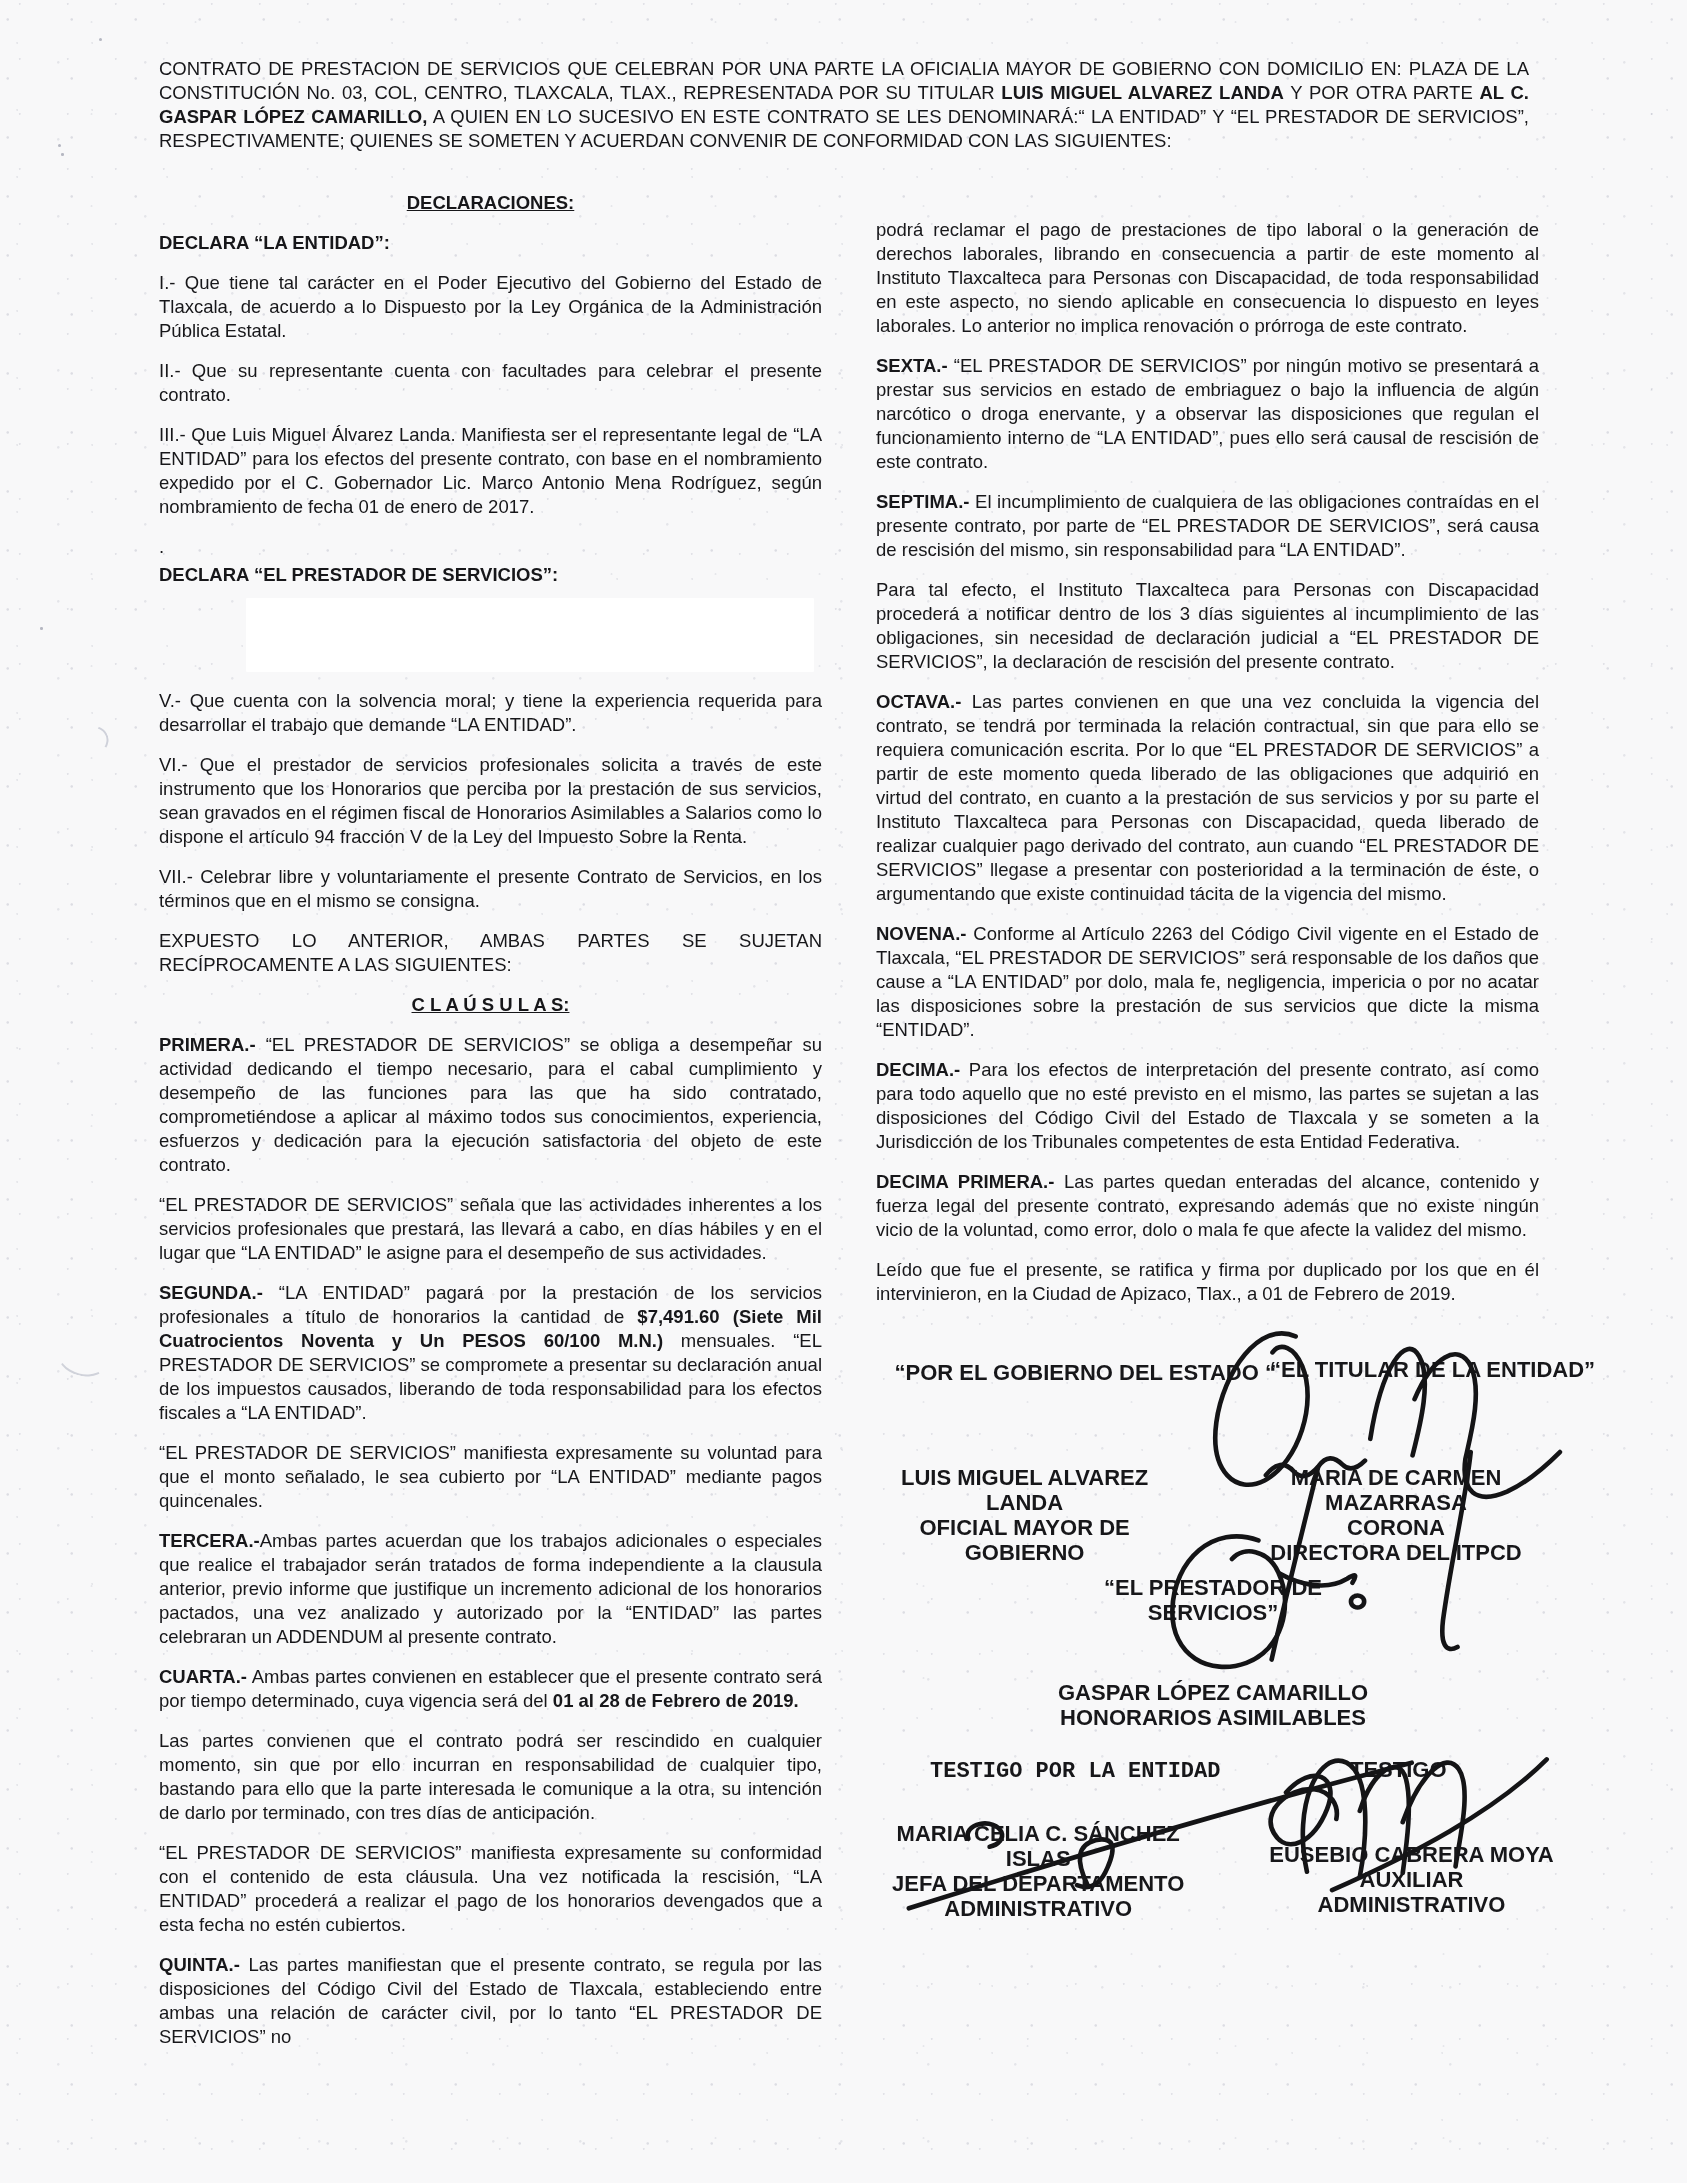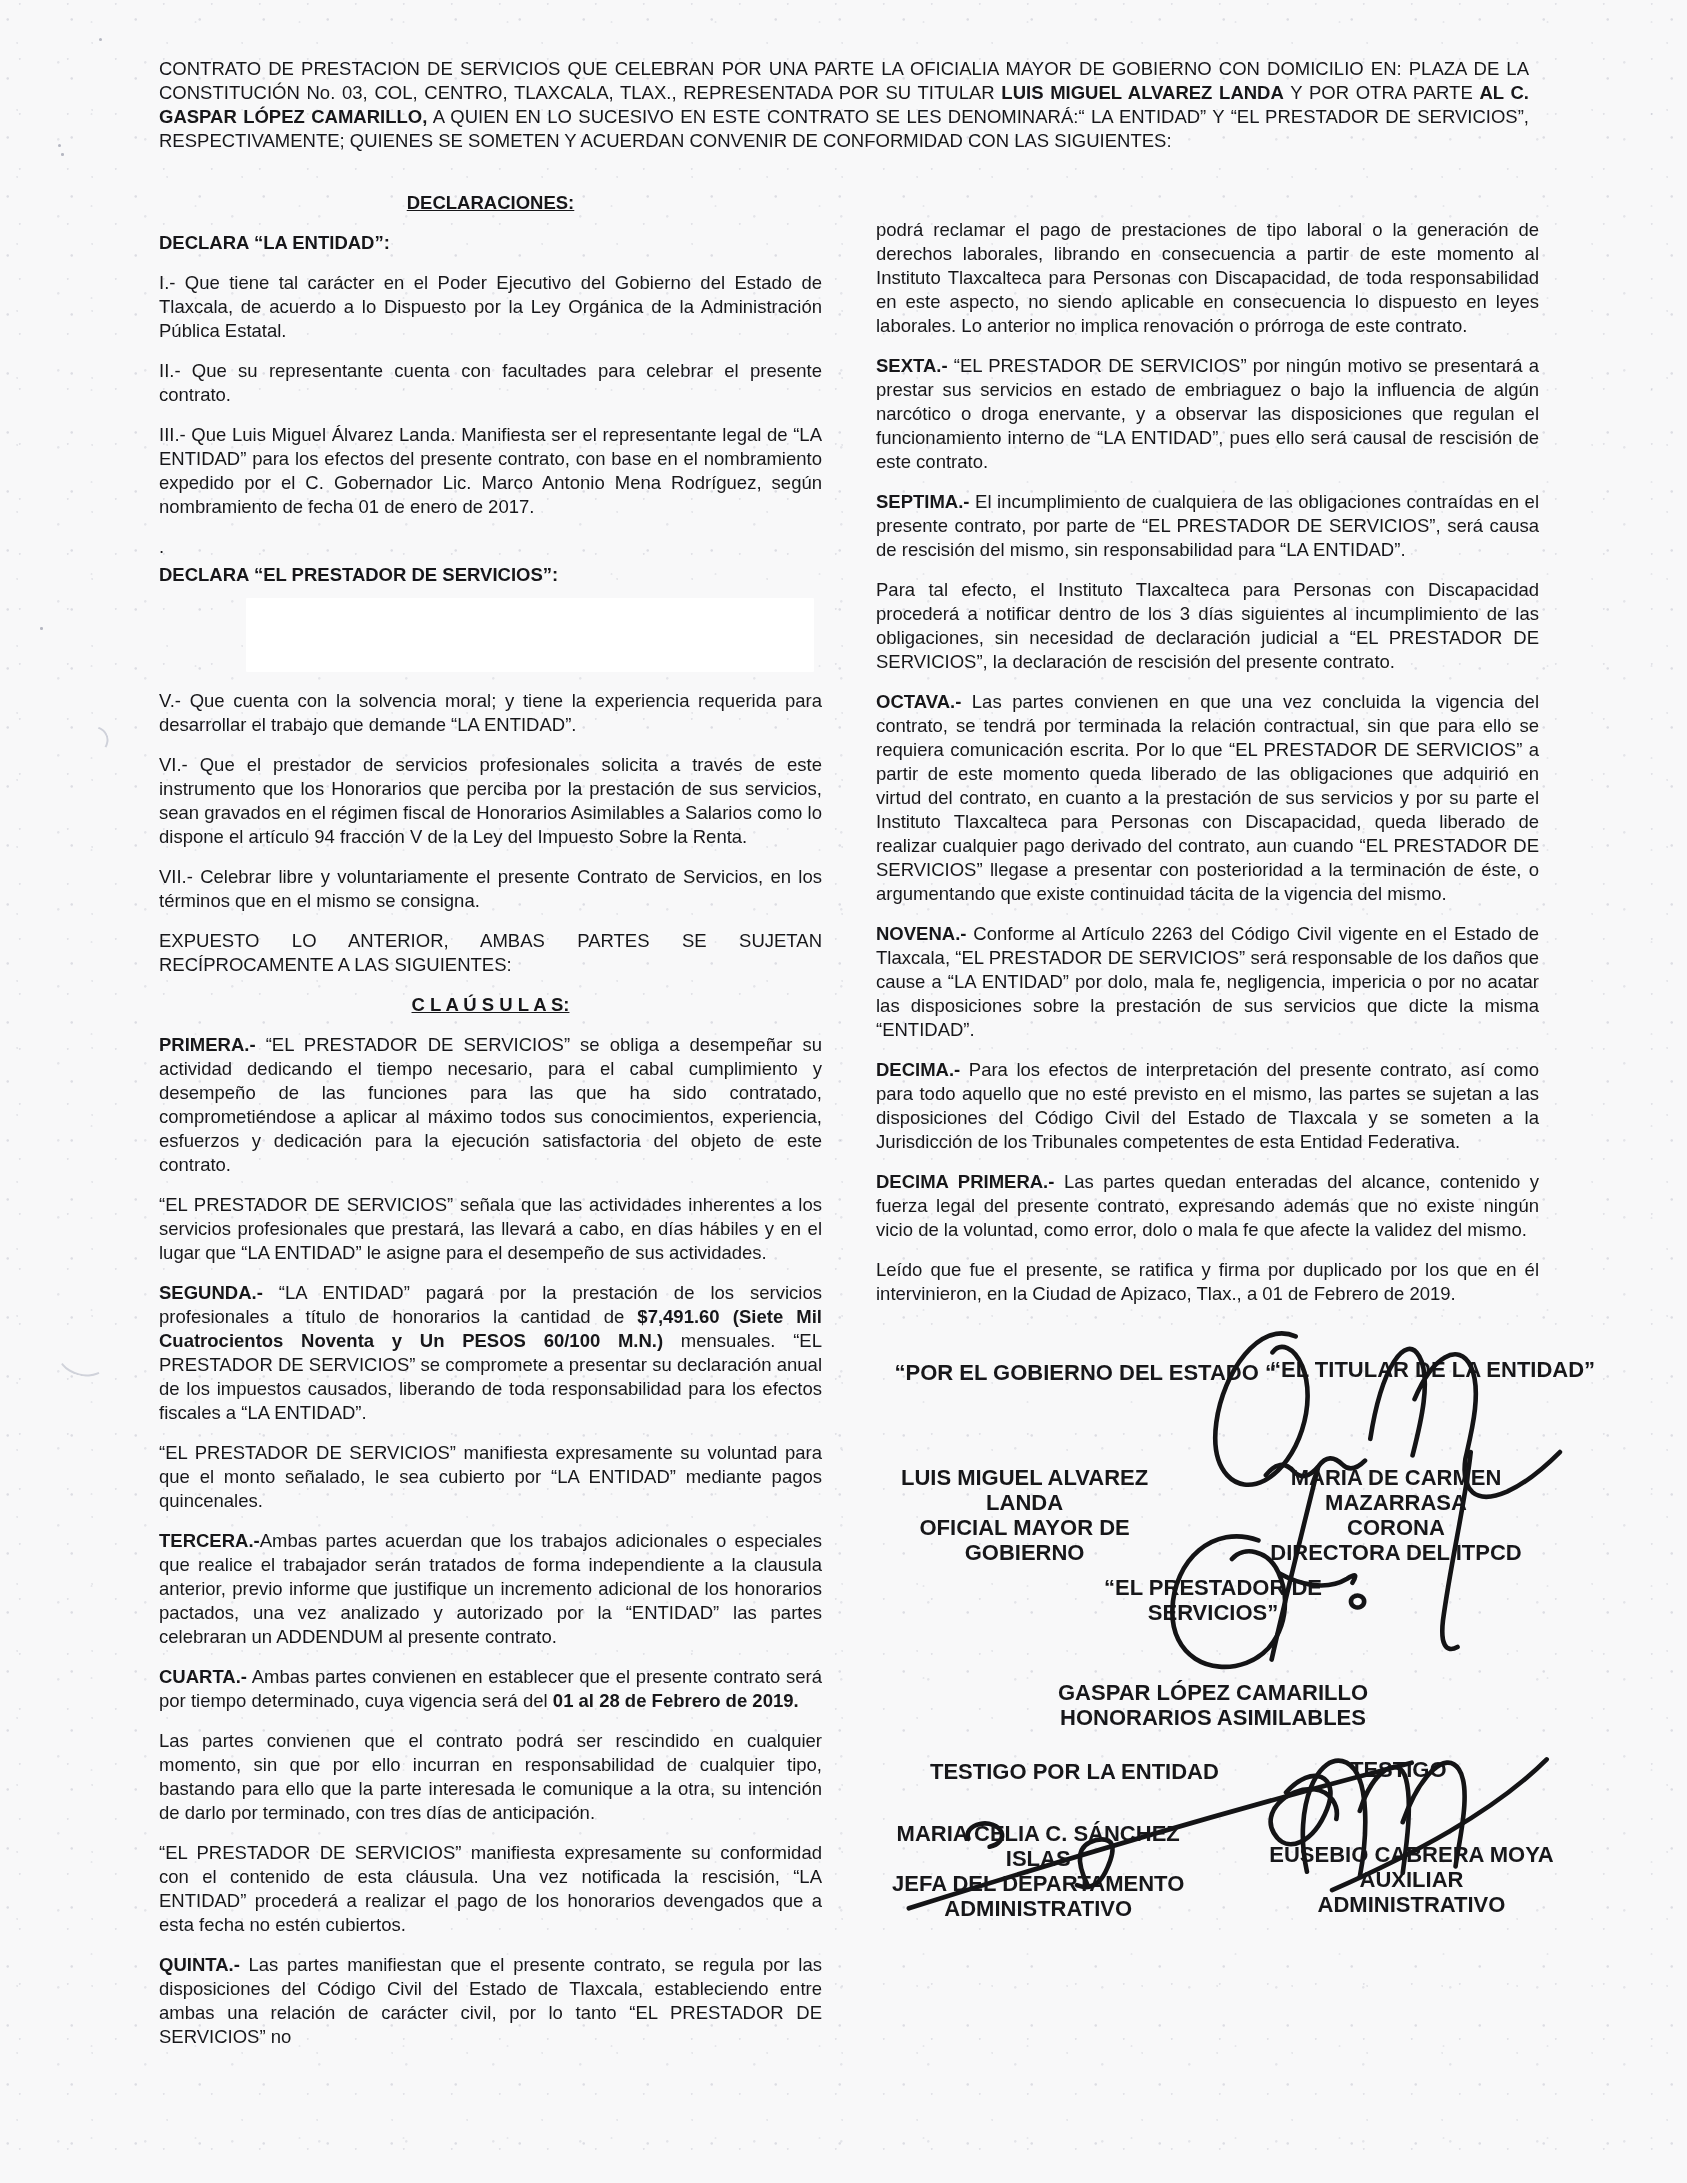--- a/index.html
+++ b/index.html
@@ -120,21 +120,21 @@
         <div class="sig-block" style="left:165px; top:246px; width:344px; text-align:center; white-space:normal;">“EL PRESTADOR DE SERVICIOS”</div>
         <svg class="sig-svg" style="left:238px; top:132px; width:265px; height:225px;" viewBox="0 0 400 340">
           <path d="M218,120 C150,95 90,150 88,225 C86,295 145,325 200,305 C252,286 272,220 248,168 C232,134 196,128 178,148" fill="none" stroke="#141416" stroke-width="7" stroke-linecap="round" stroke-linejoin="round"></path>
           <path d="M250,170 C282,188 322,196 352,178 q20,-13 8,6 M362,205 a10,9 0 1,0 2,-1" fill="none" stroke="#141416" stroke-width="7" stroke-linecap="round" stroke-linejoin="round"></path>
           <path d="M238,300 C258,210 286,100 308,10" fill="none" stroke="#141416" stroke-width="7" stroke-linecap="round" stroke-linejoin="round"></path>
         </svg>
         <div class="sig-block" style="left:165px; top:351px; width:344px;">
           <div>GASPAR LÓPEZ CAMARILLO</div>
           <div>HONORARIOS ASIMILABLES</div>
         </div>
-        <div class="sig-label" style="left:54px; top:431px;">TESTIGO POR LA ENTIDAD</div>
+        <div class="sig-label" style="left:54px; top:431px;font-family:Liberation Mono, monospace;">TESTIGO POR LA ENTIDAD</div>
         <div class="sig-label" style="left:474px; top:429px;">TESTIGO</div>
         <svg class="sig-svg" style="left:13.2px; top:417px; width:536px; height:179px;" viewBox="0 0 810 270">
           <path d="M30,245 C220,185 520,95 790,25" fill="none" stroke="#141416" stroke-width="7" stroke-linecap="round" stroke-linejoin="round"></path>
           <path d="M120,140 a26,18 0 1,1 32,12" fill="none" stroke="#141416" stroke-width="7" stroke-linecap="round" stroke-linejoin="round"></path>
           <path d="M300,210 q-28,-58 12,-68 q40,-8 18,42 q-16,38 -46,26" fill="none" stroke="#141416" stroke-width="7" stroke-linecap="round" stroke-linejoin="round"></path>
           <path d="M600,70 C640,25 682,45 662,95 C642,145 602,165 582,132 C562,100 602,62 642,65 C668,68 680,90 676,110" fill="none" stroke="#141416" stroke-width="7" stroke-linecap="round" stroke-linejoin="round"></path>
         </svg>
         <svg class="sig-svg" style="left:390px; top:384px; width:284px; height:205px;" viewBox="0 0 430 310">
           <path d="M62,240 C40,140 80,55 122,75 C160,95 152,195 142,248" fill="none" stroke="#141416" stroke-width="7" stroke-linecap="round" stroke-linejoin="round"></path>
           <path d="M142,148 C162,85 202,62 212,100 C222,138 212,205 207,242" fill="none" stroke="#141416" stroke-width="7" stroke-linecap="round" stroke-linejoin="round"></path>

